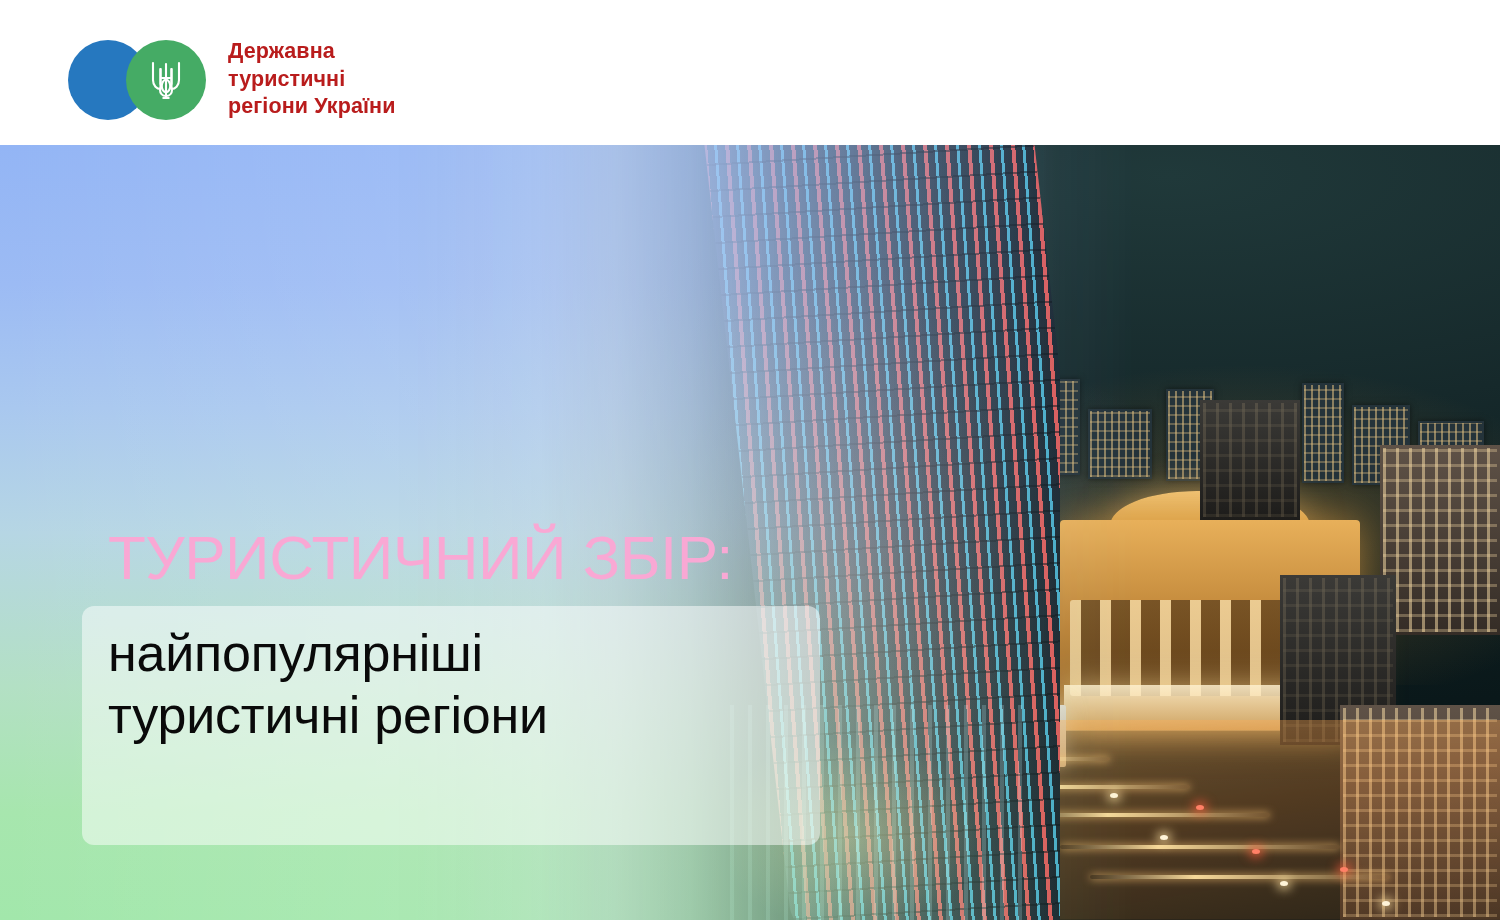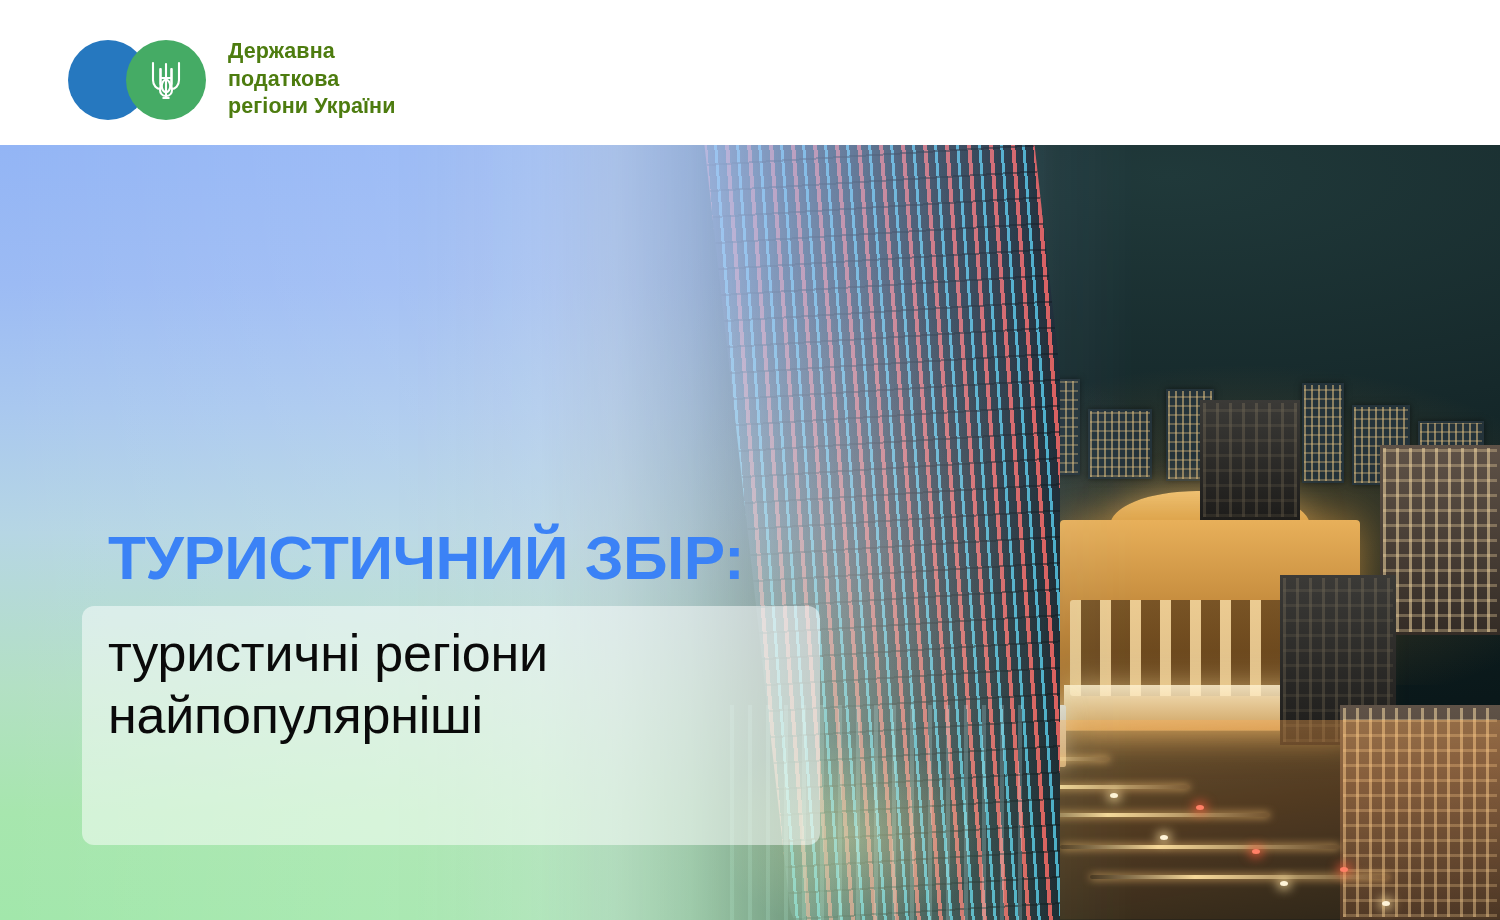--- a/index.html
+++ b/index.html
@@ -69,21 +69,21 @@
     height: 80px;
     display: flex;
     align-items: center;
     justify-content: center;
   }
   .logo-text {
     margin-left: 22px;
     font-size: 21.5px;
     font-weight: bold;
     line-height: 1.29;
-    color: #4d7c0f;
+    color: #b91c1c;
     letter-spacing: 0.1px;
     white-space: nowrap;
   }
 
   
   .stage {
     position: absolute;
     left: 0;
     top: 145px;
     width: 1500px;
@@ -382,24 +382,24 @@
       rgba(255,255,255,0) 100%);
     pointer-events: none;
   }
 
   
   .headline {
     position: absolute;
     left: 108px;
     top: 382px;
     font-size: 62px;
-    font-weight: bold;
+    font-weight: normal;
     line-height: 1.0;
     letter-spacing: -0.5px;
-    color: #3b82f6;
+    color: #f9a8d4;
     z-index: 30;
     white-space: nowrap;
   }
 
   .subtitle-panel {
     position: absolute;
     left: 82px;
     top: 461px;
     width: 738px;
     height: 239px;
@@ -486,22 +486,22 @@
     </div>
 
     <div class="brand-gradient"></div>
     <div class="brand-haze"></div>
 
     <div class="subtitle-panel"></div>
 
     <div class="headline">ТУРИСТИЧНИЙ ЗБІР:</div>
 
     <div class="subtitle">
+      <span class="ln">найпопулярніші</span>
       <span class="ln">туристичні регіони</span>
-      <span class="ln">найпопулярніші</span>
     </div>
   </div>
 
   <div class="header-band">
     <div class="logo-lockup">
 
       <div class="logo-marks">
         <div class="circle-blue"></div>
         <div class="circle-green"></div>
         <div class="trident">
@@ -517,19 +517,19 @@
               <path d="M14.5 22 L23.5 22"></path>
               <ellipse cx="19" cy="30" rx="4.2" ry="6.2"></ellipse>
               <path d="M16.3 42 L21.7 42"></path>
             </g>
           </svg>
         </div>
       </div>
 
       <div class="logo-text">
         <div>Державна</div>
-        <div>податкова</div>
+        <div>туристичні</div>
         <div>регіони України</div>
       </div>
     </div>
   </div>
 
 </div>
 
 </body></html>

